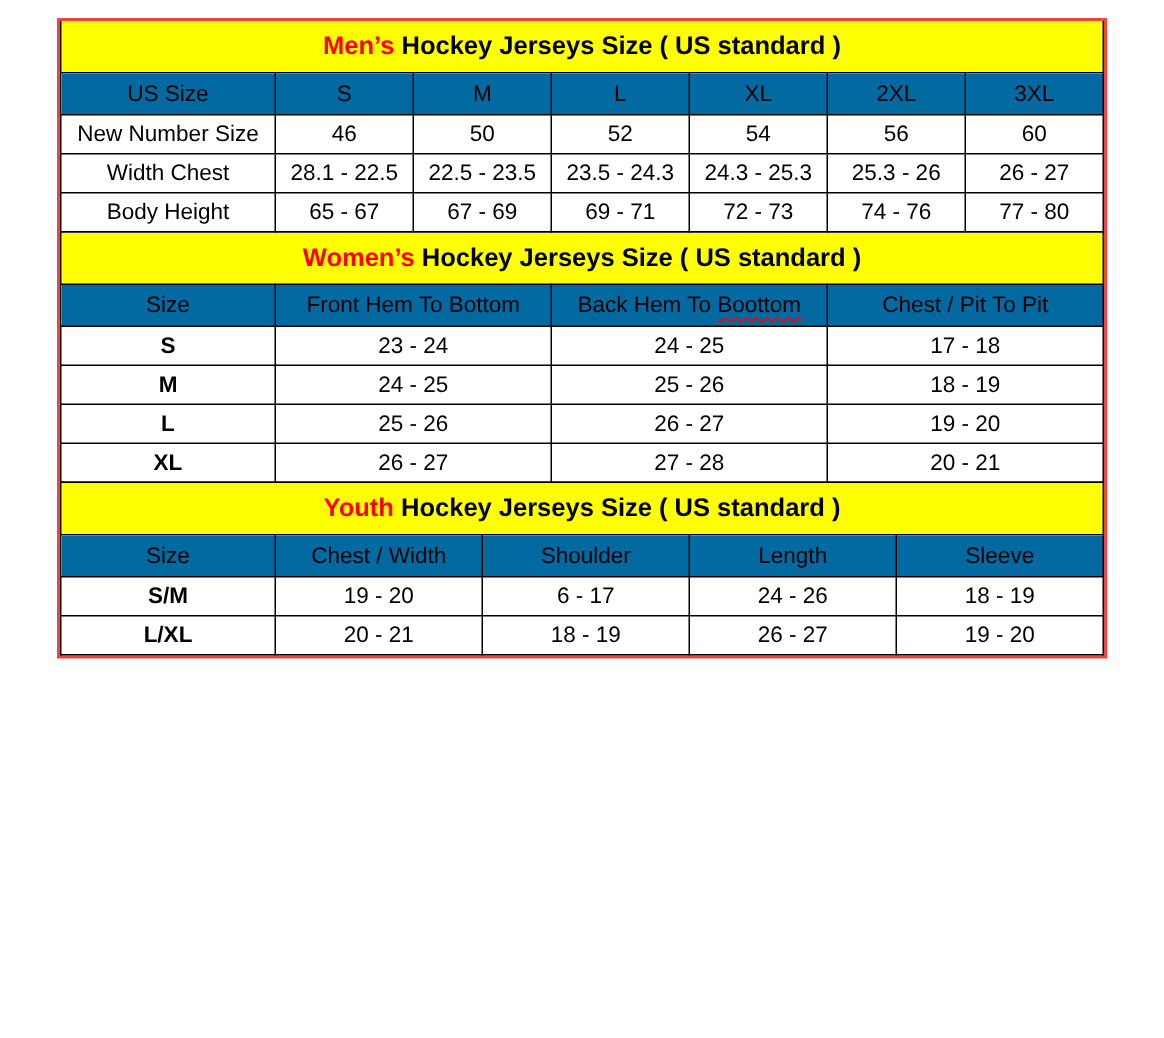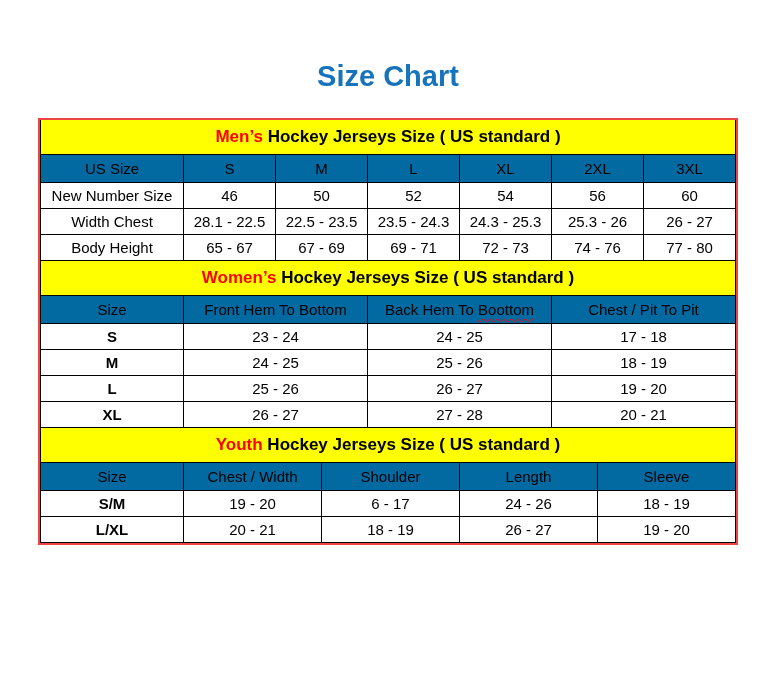--- a/index.html
+++ b/index.html
@@ -77,21 +77,20 @@
     text-decoration-style: wavy;
     text-decoration-color: var(--accent-red, #FF0000);
     text-decoration-thickness: 1px;
     text-underline-offset: 3px;
   }
 </style>
 </head>
 <body>
 
 <div class="canvas">
-  <h1 class="page-title">Size Chart</h1>
   <div class="tables-wrap">
       <table class="size-table mens">
         <colgroup>
           <col class="label-col">
           <col>
           <col>
           <col>
           <col>
           <col>
           <col>

